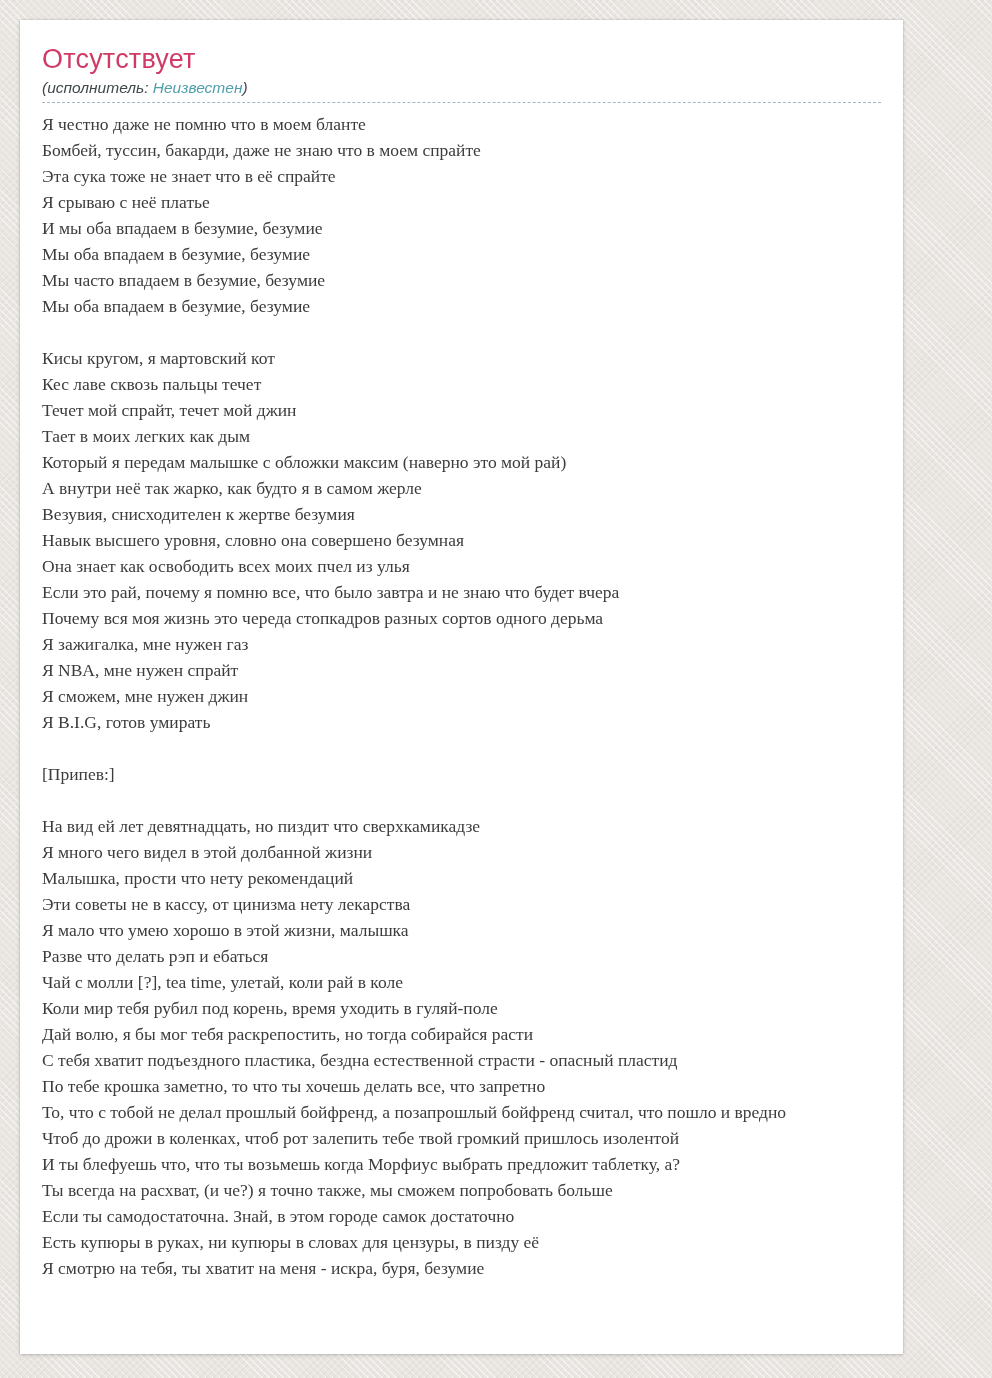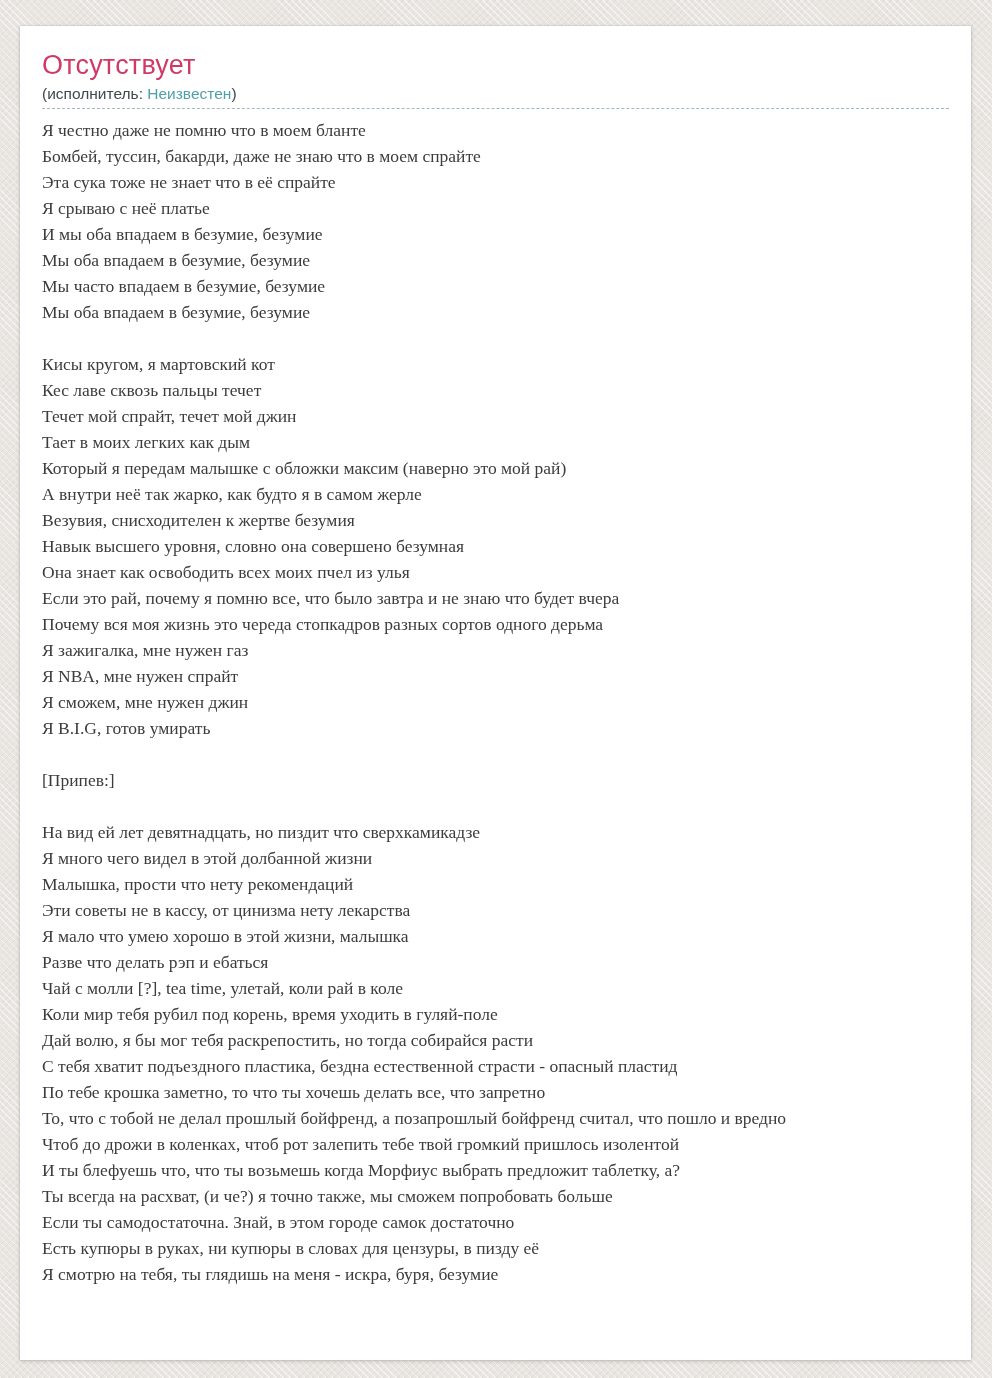--- a/index.html
+++ b/index.html
@@ -13,22 +13,22 @@
     font-family: "Liberation Sans", sans-serif;
     background-color: #e9e5e1;
     background-image:
       repeating-linear-gradient(45deg, rgba(255,255,255,0.55) 0 1px, transparent 1px 5px),
       repeating-linear-gradient(-45deg, rgba(120,110,100,0.06) 0 1px, transparent 1px 5px);
     overflow: hidden;
   }
   .card {
     position: absolute;
     left: 20px;
-    top: 26px;
-    width: 951px;
+    top: 20px;
+    width: 883px;
     height: 1334px;
     box-sizing: border-box;
     background: #ffffff;
     box-shadow: 0 1px 4px rgba(0,0,0,0.18), 0 0 1px rgba(0,0,0,0.25);
     padding: 22px 22px 24px 22px;
     overflow: hidden;
   }
   h1.title {
     margin: 0 0 2px 0;
     font-size: 27px;
@@ -36,20 +36,21 @@
     font-weight: 400;
     color: #cf3a66;
     letter-spacing: 0.2px;
   }
   .artist-line {
     font-size: 15.5px;
     line-height: 19px;
     color: #3f484b;
     padding-bottom: 5px;
     border-bottom: 1px dashed #a3b6c1;
+    font-style: italic;
   }
   .artist-link {
     color: #4f9faa;
     text-decoration: none;
     cursor: pointer;
   }
   .lyrics {
     margin-top: 8px;
     font-size: 17.5px;
     line-height: 26px;
@@ -107,15 +108,15 @@
       <div class="lyric-line">Коли мир тебя рубил под корень, время уходить в гуляй-поле</div>
       <div class="lyric-line">Дай волю, я бы мог тебя раскрепостить, но тогда собирайся расти</div>
       <div class="lyric-line">С тебя хватит подъездного пластика, бездна естественной страсти - опасный пластид</div>
       <div class="lyric-line">По тебе крошка заметно, то что ты хочешь делать все, что запретно</div>
       <div class="lyric-line">То, что с тобой не делал прошлый бойфренд, а позапрошлый бойфренд считал, что пошло и вредно</div>
       <div class="lyric-line">Чтоб до дрожи в коленках, чтоб рот залепить тебе твой громкий пришлось изолентой</div>
       <div class="lyric-line">И ты блефуешь что, что ты возьмешь когда Морфиус выбрать предложит таблетку, а?</div>
       <div class="lyric-line">Ты всегда на расхват, (и че?) я точно также, мы сможем попробовать больше</div>
       <div class="lyric-line">Если ты самодостаточна. Знай, в этом городе самок достаточно</div>
       <div class="lyric-line">Есть купюры в руках, ни купюры в словах для цензуры, в пизду её</div>
-      <div class="lyric-line">Я смотрю на тебя, ты глядишь на меня - искра, буря, безумие</div>
+      <div class="lyric-line">Я смотрю на тебя, ты хватит на меня - искра, буря, безумие</div>
     </div>
 </div>
 
 </body></html>

